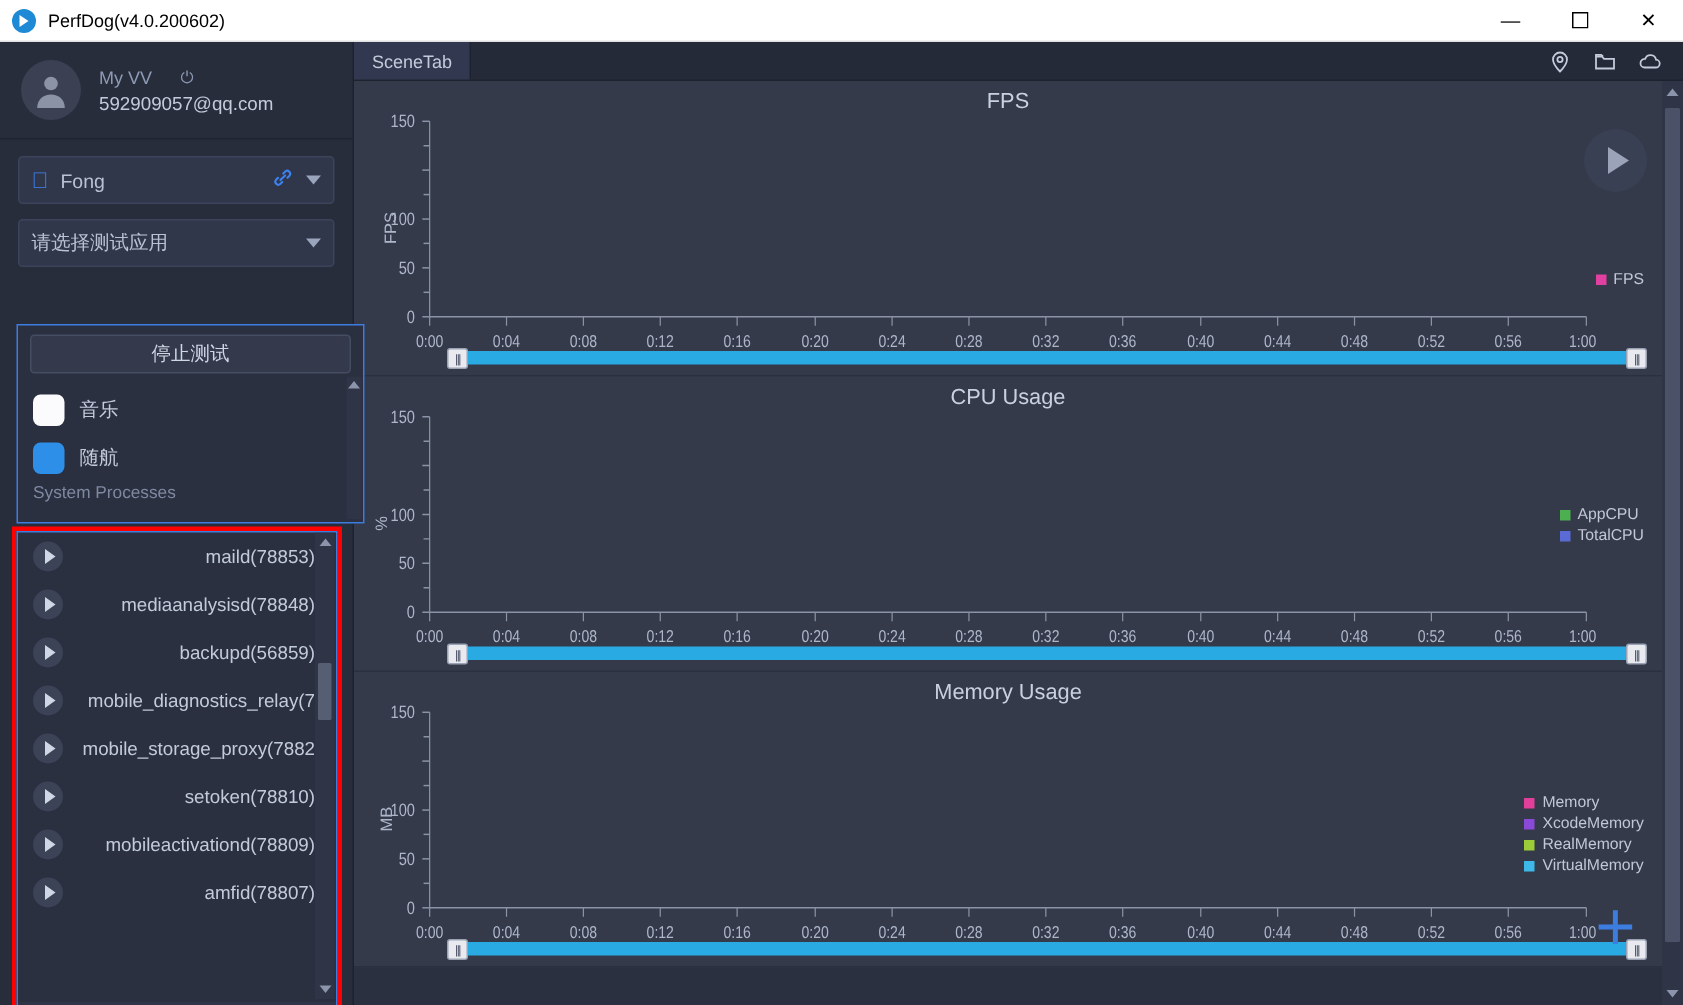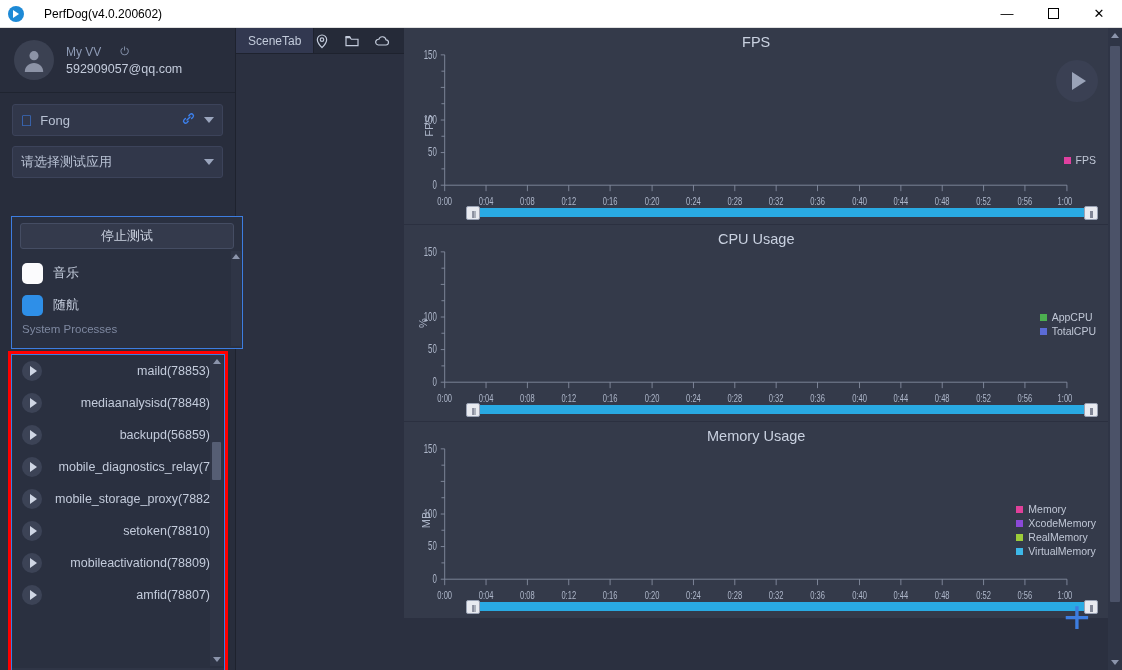--- a/index.html
+++ b/index.html
@@ -17,21 +17,21 @@
   }
   #app-logo {
     width: 16px; height: 16px; margin-left: 8px; border-radius: 50%;
     background: #1e8ad6; position: relative; flex: 0 0 auto;
   }
   #app-logo::after {
     content: ""; position: absolute; left: 5px; top: 4px;
     border-left: 6px solid #ffffff;
     border-top: 4px solid transparent; border-bottom: 4px solid transparent;
   }
-  #app-title { margin-left: 20px; font-size: 12px; color: #000; }
+  #app-title { margin-left: 8px; font-size: 12px; color: #000; }
   #win-controls { margin-left: auto; display: flex; height: 28px; }
   .win-btn {
     width: 46px; height: 28px; display: flex; align-items: center;
     justify-content: center; font-size: 13px; color: #000; cursor: default;
   }
 
   
   #body { display: flex; height: 642px; }
 
   
@@ -132,21 +132,21 @@
   #proc-vscroll .arr-dn {
     bottom: 4px; border-left: 4px solid transparent; border-right: 4px solid transparent;
     border-top: 5px solid #8b94ab;
   }
   #proc-hscroll {
     position: absolute; left: 0; right: 0; bottom: 0; height: 18px; background: #2f3546;
     display: flex; align-items: center;
   }
 
   
-  #main { flex: 1 1 auto; display: flex; flex-direction: row; background: #2b3040; position: relative; }
+  #main { flex: 1 1 auto; display: flex; flex-direction: column; background: #2b3040; position: relative; }
   #tabbar {
     height: 26px; background: #252a38; display: flex; align-items: stretch;
     border-bottom: 1px solid #1e222e;
   }
   #tab-scene {
     padding: 0 12px; display: flex; align-items: center; font-size: 12px;
     color: #c3cbdb; background: #323850; border-right: 1px solid #1e222e; cursor: pointer;
   }
   #tab-spacer { flex: 1 1 auto; }
   #tab-icons { display: flex; align-items: center; gap: 14px; padding-right: 14px; }

